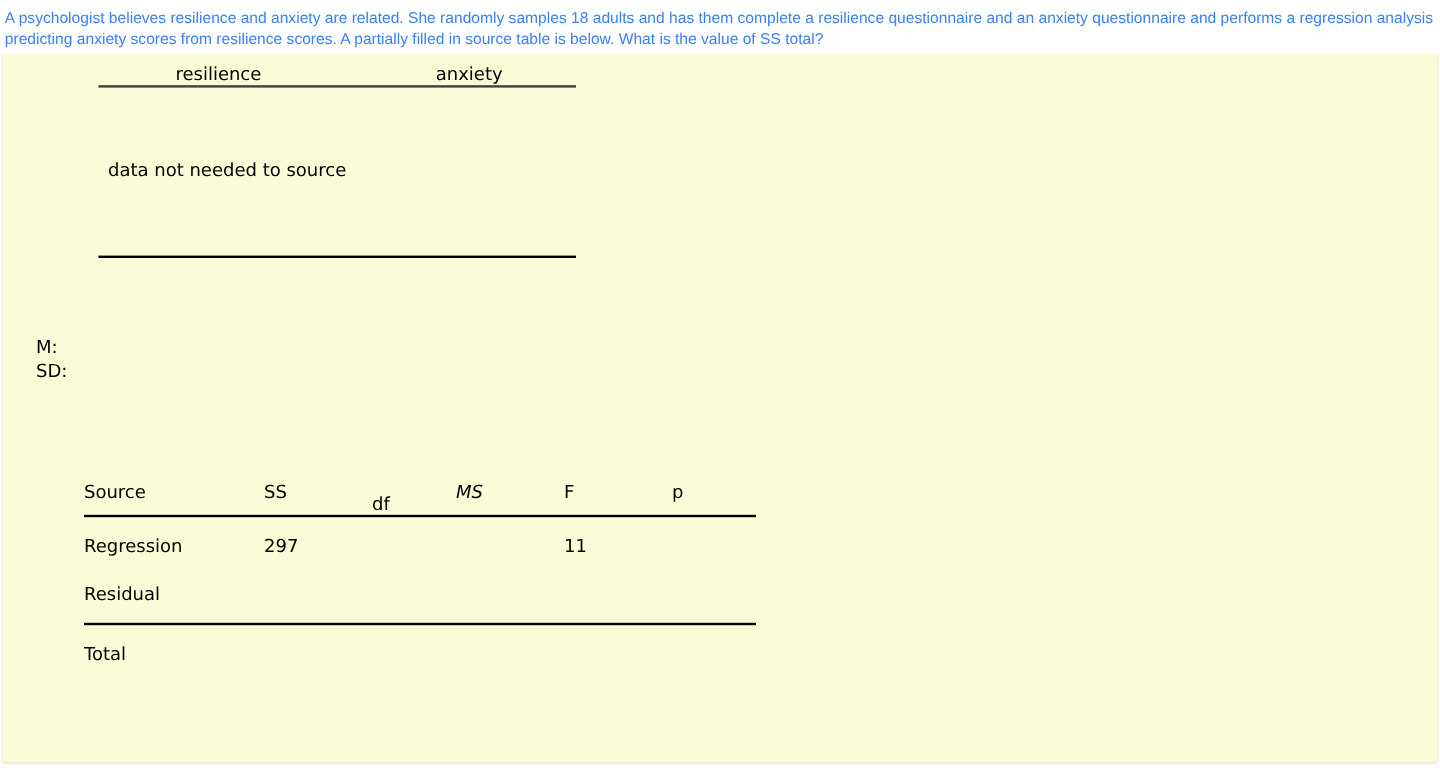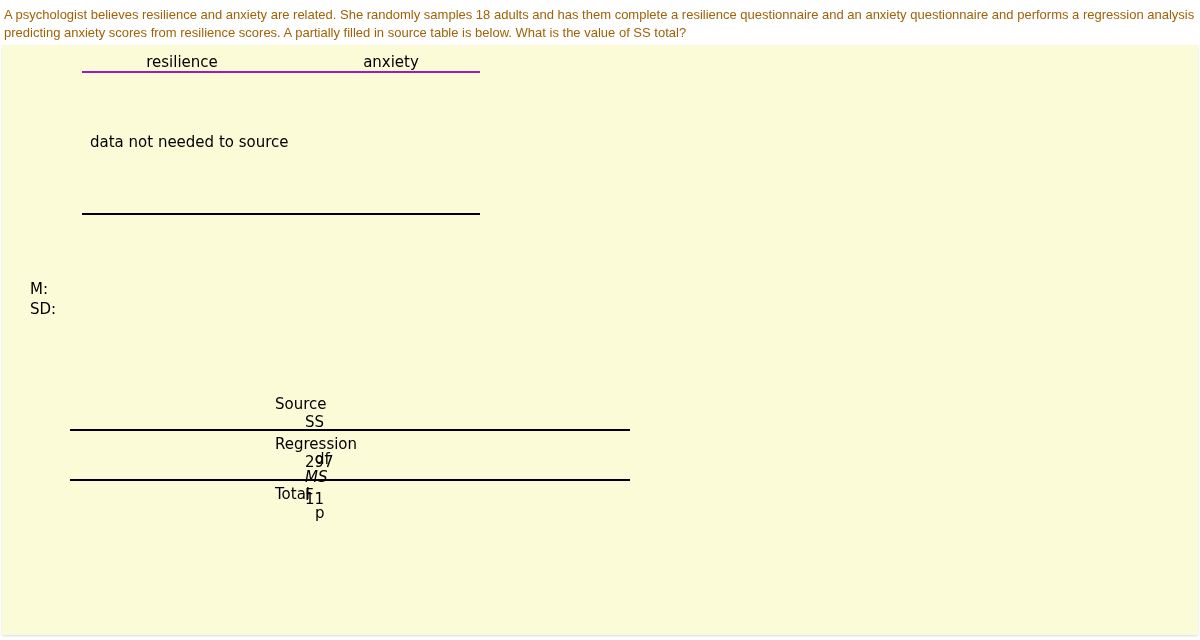--- a/index.html
+++ b/index.html
@@ -6,42 +6,42 @@
     margin: 0;
     padding: 0;
     width: 1200px;
     height: 640px;
     font-family: Arial, Helvetica, sans-serif;
     background: #ffffff;
     overflow: hidden;
   }
   .question {
     font-size: 13px;
-    color: #a16207;
+    color: #3b82f6;
     padding: 6px 4px 4px 4px;
     line-height: 1.35;
   }
   .worksheet {
     background: #fbfbd7;
     margin: 0 2px 2px 2px;
     height: 590px;
     position: relative;
     font-family: "DejaVu Sans", Verdana, sans-serif;
     color: #000;
     box-shadow: 0 1px 2px rgba(0,0,0,0.15);
   }
   .data-table {
     position: absolute;
     top: 8px;
     left: 80px;
   }
   .data-header {
     display: flex;
     font-size: 15px;
-    border-bottom: 2px solid #a21caf;
+    border-bottom: 2px solid #404040;
     width: 398px;
   }
   .data-header .col1 {
     width: 200px;
     text-align: center;
   }
   .data-header .col2 {
     width: 198px;
     text-align: center;
     padding-left: 20px;
@@ -72,21 +72,20 @@
   .source-table {
     position: absolute;
     top: 350px;
     left: 68px;
     font-size: 15px;
   }
   .st-row {
     display: flex;
     align-items: center;
     height: 40px;
-    flex-direction: column;
   }
   .st-row.head {
     height: 30px;
   }
   .c-source { width: 150px; }
   .c-ss     { width: 90px; }
   .c-df     { width: 70px; margin-top: 19px; }
   .c-ms     { width: 90px; font-style: italic; }
   .c-f      { width: 90px; }
   .c-p      { width: 70px; }
@@ -132,20 +131,28 @@
 
     <div class="st-row">
       <div class="c-source">Regression</div>
       <div class="c-ss">297</div>
       <div class="c-df"></div>
       <div class="c-ms"></div>
       <div class="c-f">11</div>
       <div class="c-p"></div>
     </div>
 
+    <div class="st-row">
+      <div class="c-source">Residual</div>
+      <div class="c-ss"></div>
+      <div class="c-df"></div>
+      <div class="c-ms"></div>
+      <div class="c-f"></div>
+      <div class="c-p"></div>
+    </div>
 
     <div class="rule"></div>
 
     <div class="st-row">
       <div class="c-source">Total</div>
       <div class="c-ss"></div>
       <div class="c-df"></div>
       <div class="c-ms"></div>
       <div class="c-f"></div>
       <div class="c-p"></div>

